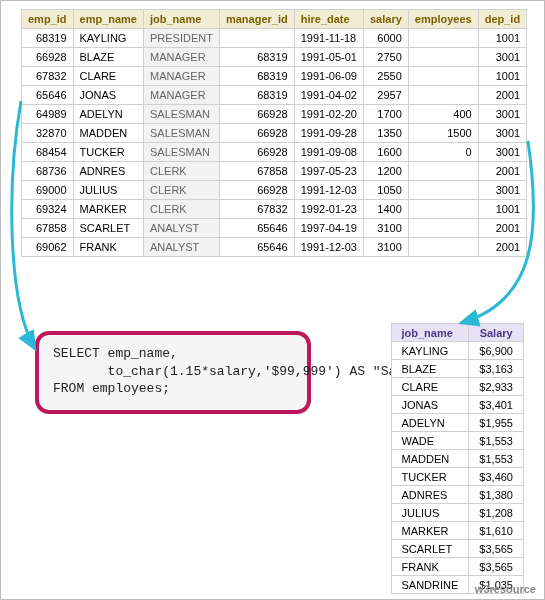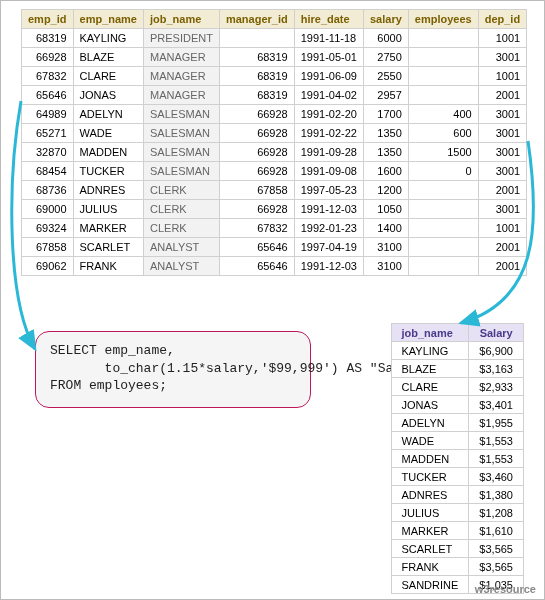--- a/index.html
+++ b/index.html
@@ -52,21 +52,21 @@
     font-weight: bold;
     text-align: left;
   }
   .result-table th.sal-h { text-align: center; }
   .result-table td.sal { text-align: left; }
   .sql-box {
     position: absolute;
     left: 34px;
     top: 330px;
     background: #f5f5f5;
-    border: 1px solid #be185d;
+    border: 4px solid #be185d;
     border-radius: 14px;
     padding: 10px 16px 12px 14px;
     font-family: Consolas, "Courier New", monospace;
     font-size: 13px;
     line-height: 1.35;
     color: #222;
     width: 276px;
   }
   .arrow { position: absolute; pointer-events: none; }
   .footer {
@@ -140,30 +140,20 @@
         <td class="num">64989</td>
         <td>ADELYN</td>
         <td class="job">SALESMAN</td>
         <td class="num">66928</td>
         <td>1991-02-20</td>
         <td class="num">1700</td>
         <td class="num">400</td>
         <td class="num">3001</td>
       </tr>
       <tr>
-        <td class="num">65271</td>
-        <td>WADE</td>
-        <td class="job">SALESMAN</td>
-        <td class="num">66928</td>
-        <td>1991-02-22</td>
-        <td class="num">1350</td>
-        <td class="num">600</td>
-        <td class="num">3001</td>
-      </tr>
-      <tr>
         <td class="num">32870</td>
         <td>MADDEN</td>
         <td class="job">SALESMAN</td>
         <td class="num">66928</td>
         <td>1991-09-28</td>
         <td class="num">1350</td>
         <td class="num">1500</td>
         <td class="num">3001</td>
       </tr>
       <tr>

